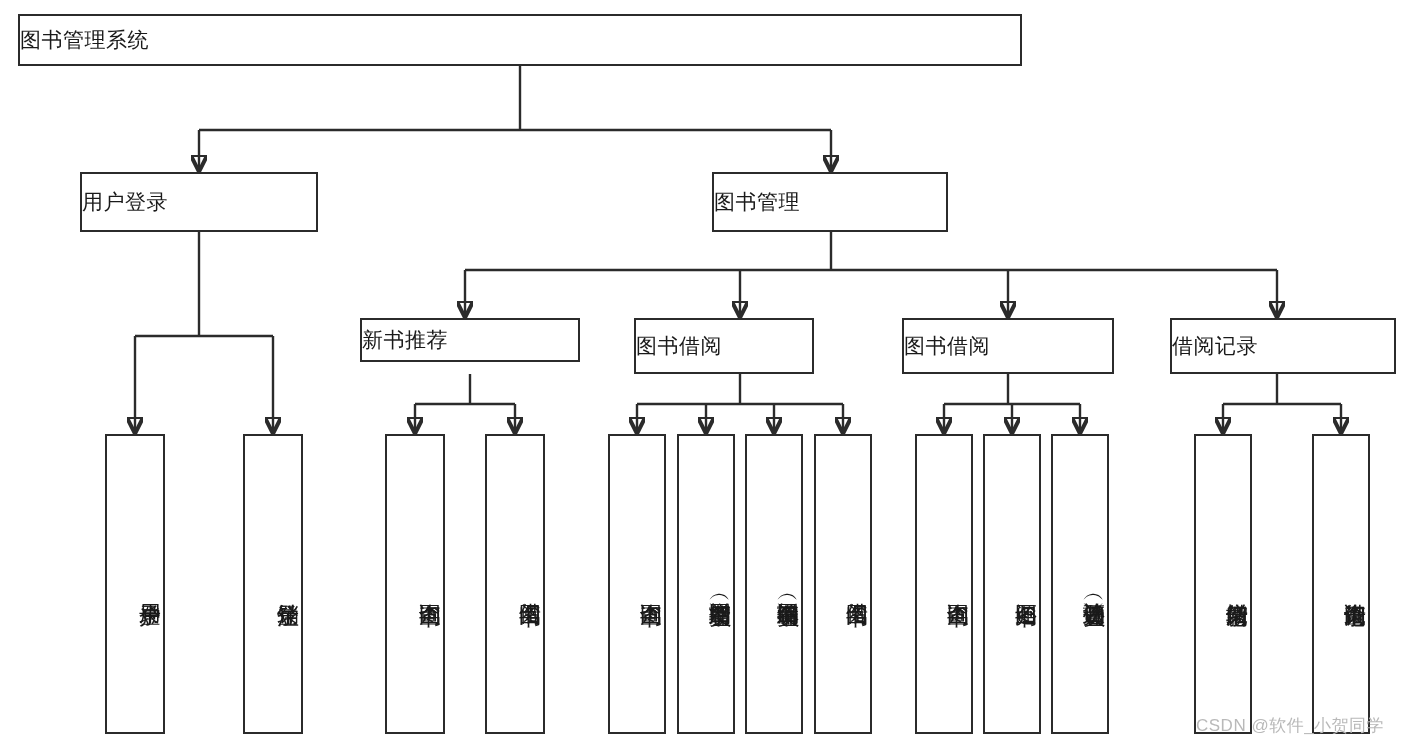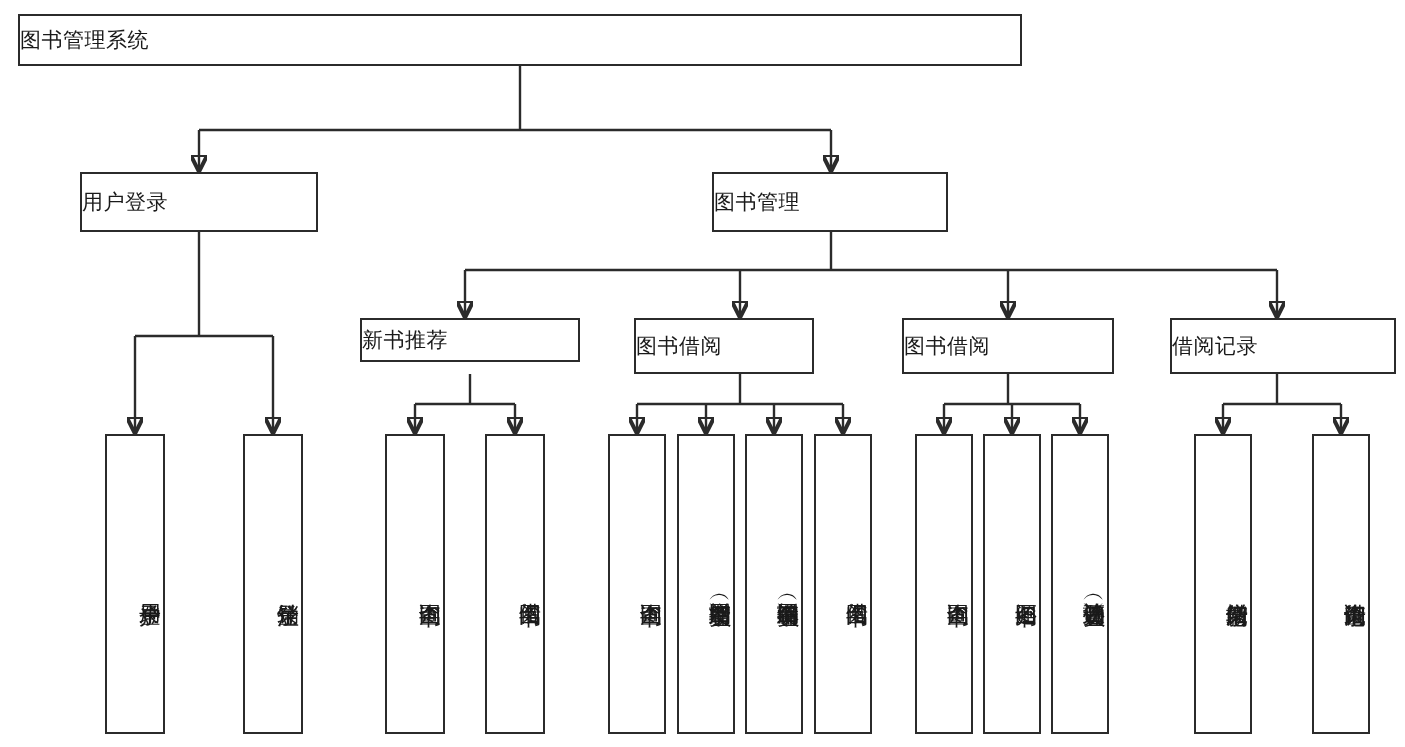--- a/index.html
+++ b/index.html
@@ -169,13 +169,14 @@
         <span>确认归还（管理员）</span>
       </div>
       <div class="node node-v" style="left: 1194px; top: 434px; width: 58px; height: 300px;">
         <span>新增借阅记录</span>
       </div>
       <div class="node node-v" style="left: 1312px; top: 434px; width: 58px; height: 300px;">
         <span>查询借阅记录</span>
       </div>
     </div>
 
+  <div class="watermark">CSDN @软件_小贺同学</div>
 </div>
 
 </body></html>

